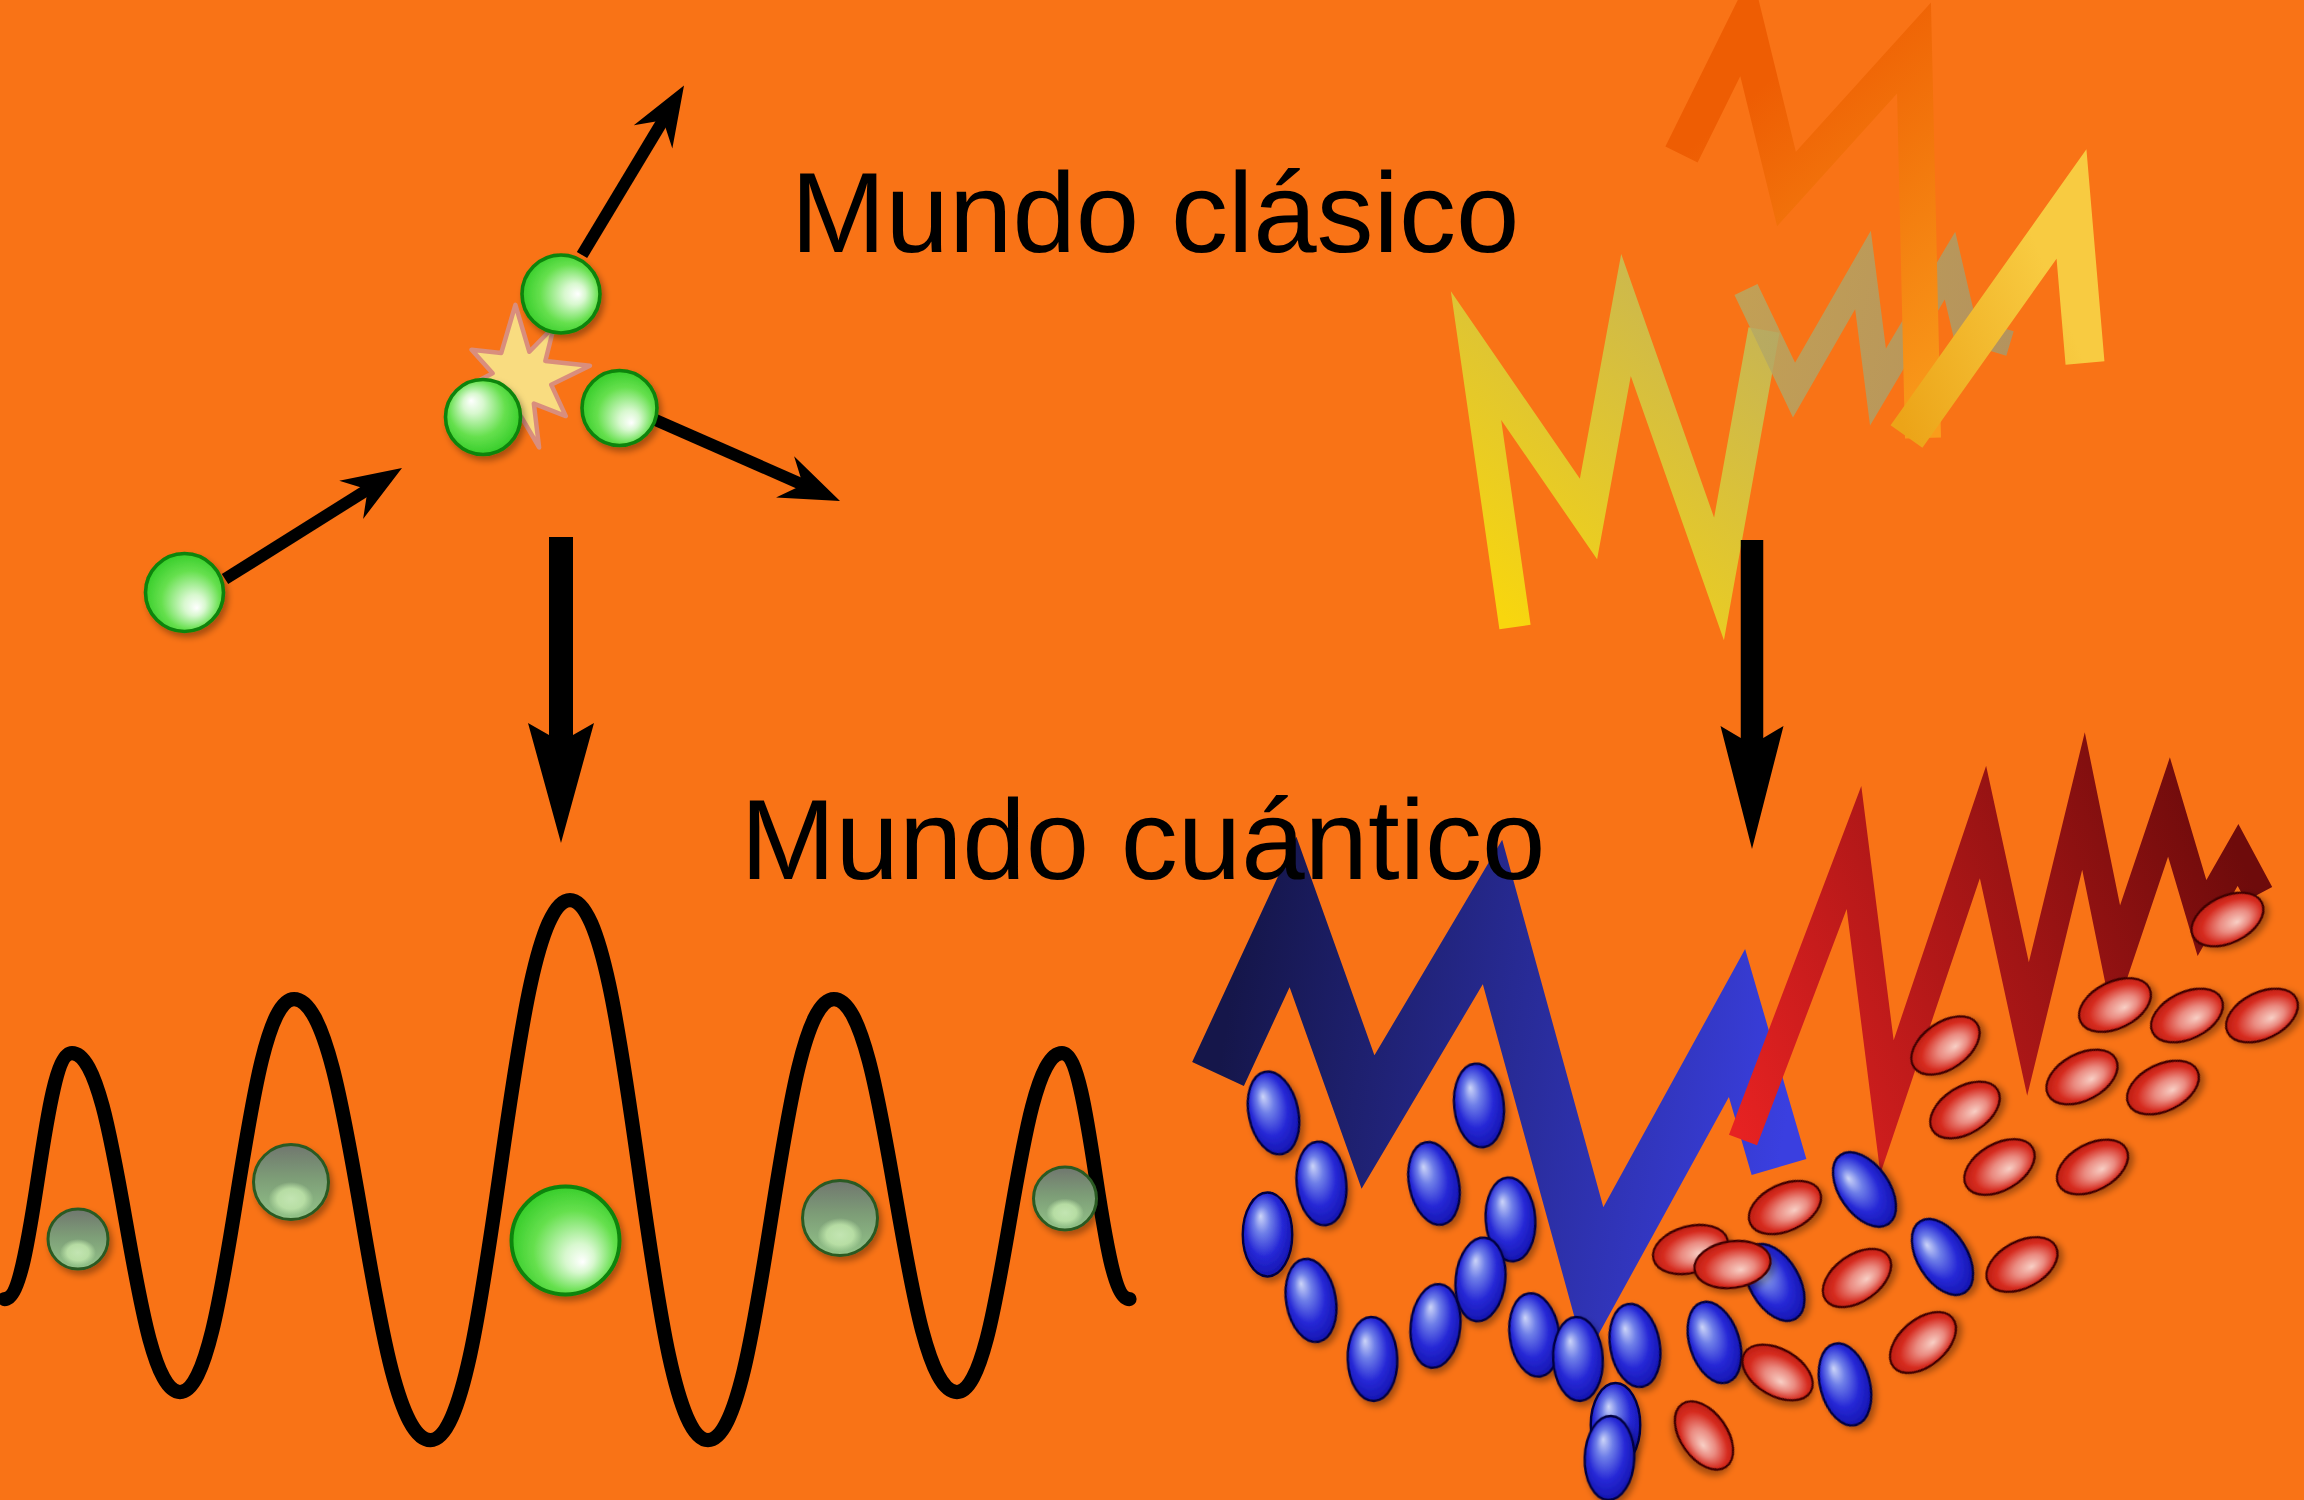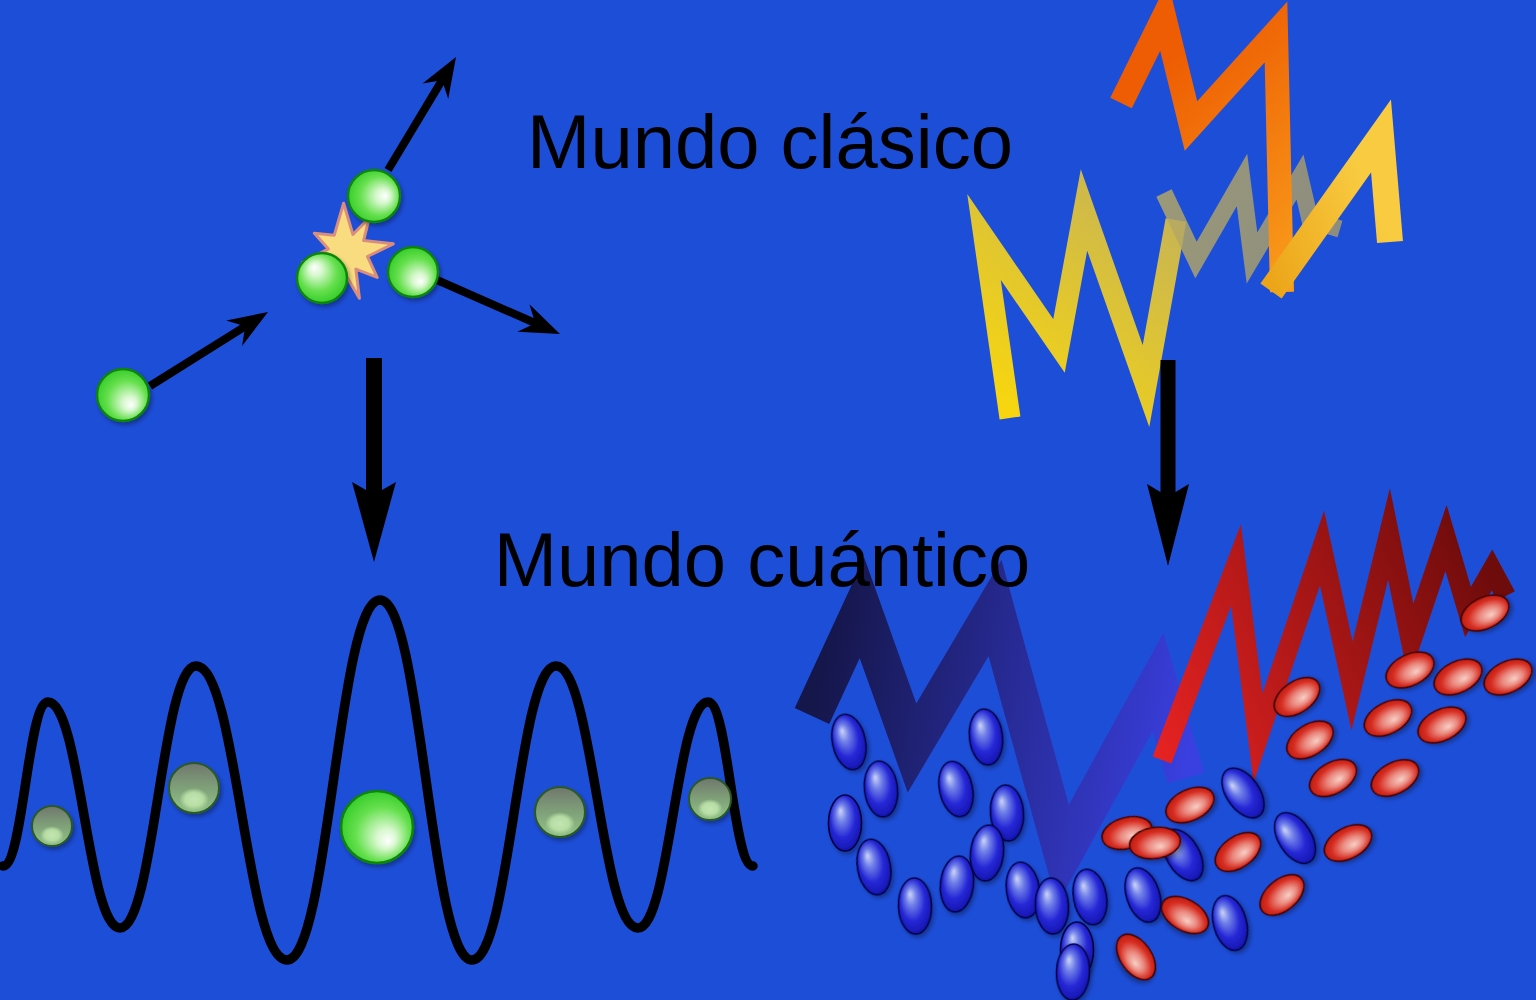--- a/index.html
+++ b/index.html
@@ -1,16 +1,16 @@
 <!DOCTYPE html>
 <html><head>
 <meta charset="utf-8">
 <style>
   html,body{margin:0;padding:0;background:#fff;}
-  .stage{position:relative;width:1536px;height:1000px;background:#1d4ed8;overflow:hidden;}
+  .stage{position:relative;width:1536px;height:1000px;background:#f97316;overflow:hidden;}
   svg{display:block;width:100%;height:100%;}
   .title{font-family:"Liberation Sans","DejaVu Sans",sans-serif;font-size:76px;fill:#000;text-anchor:middle;}
 </style>
 </head>
 <body>
 
 <div class="stage">
   <svg id="scene" viewBox="0 0 1536 1000">
     <defs>
         <radialGradient id="gGreenul" cx="50%" cy="50%" r="75%" fx="34%" fy="28%">

